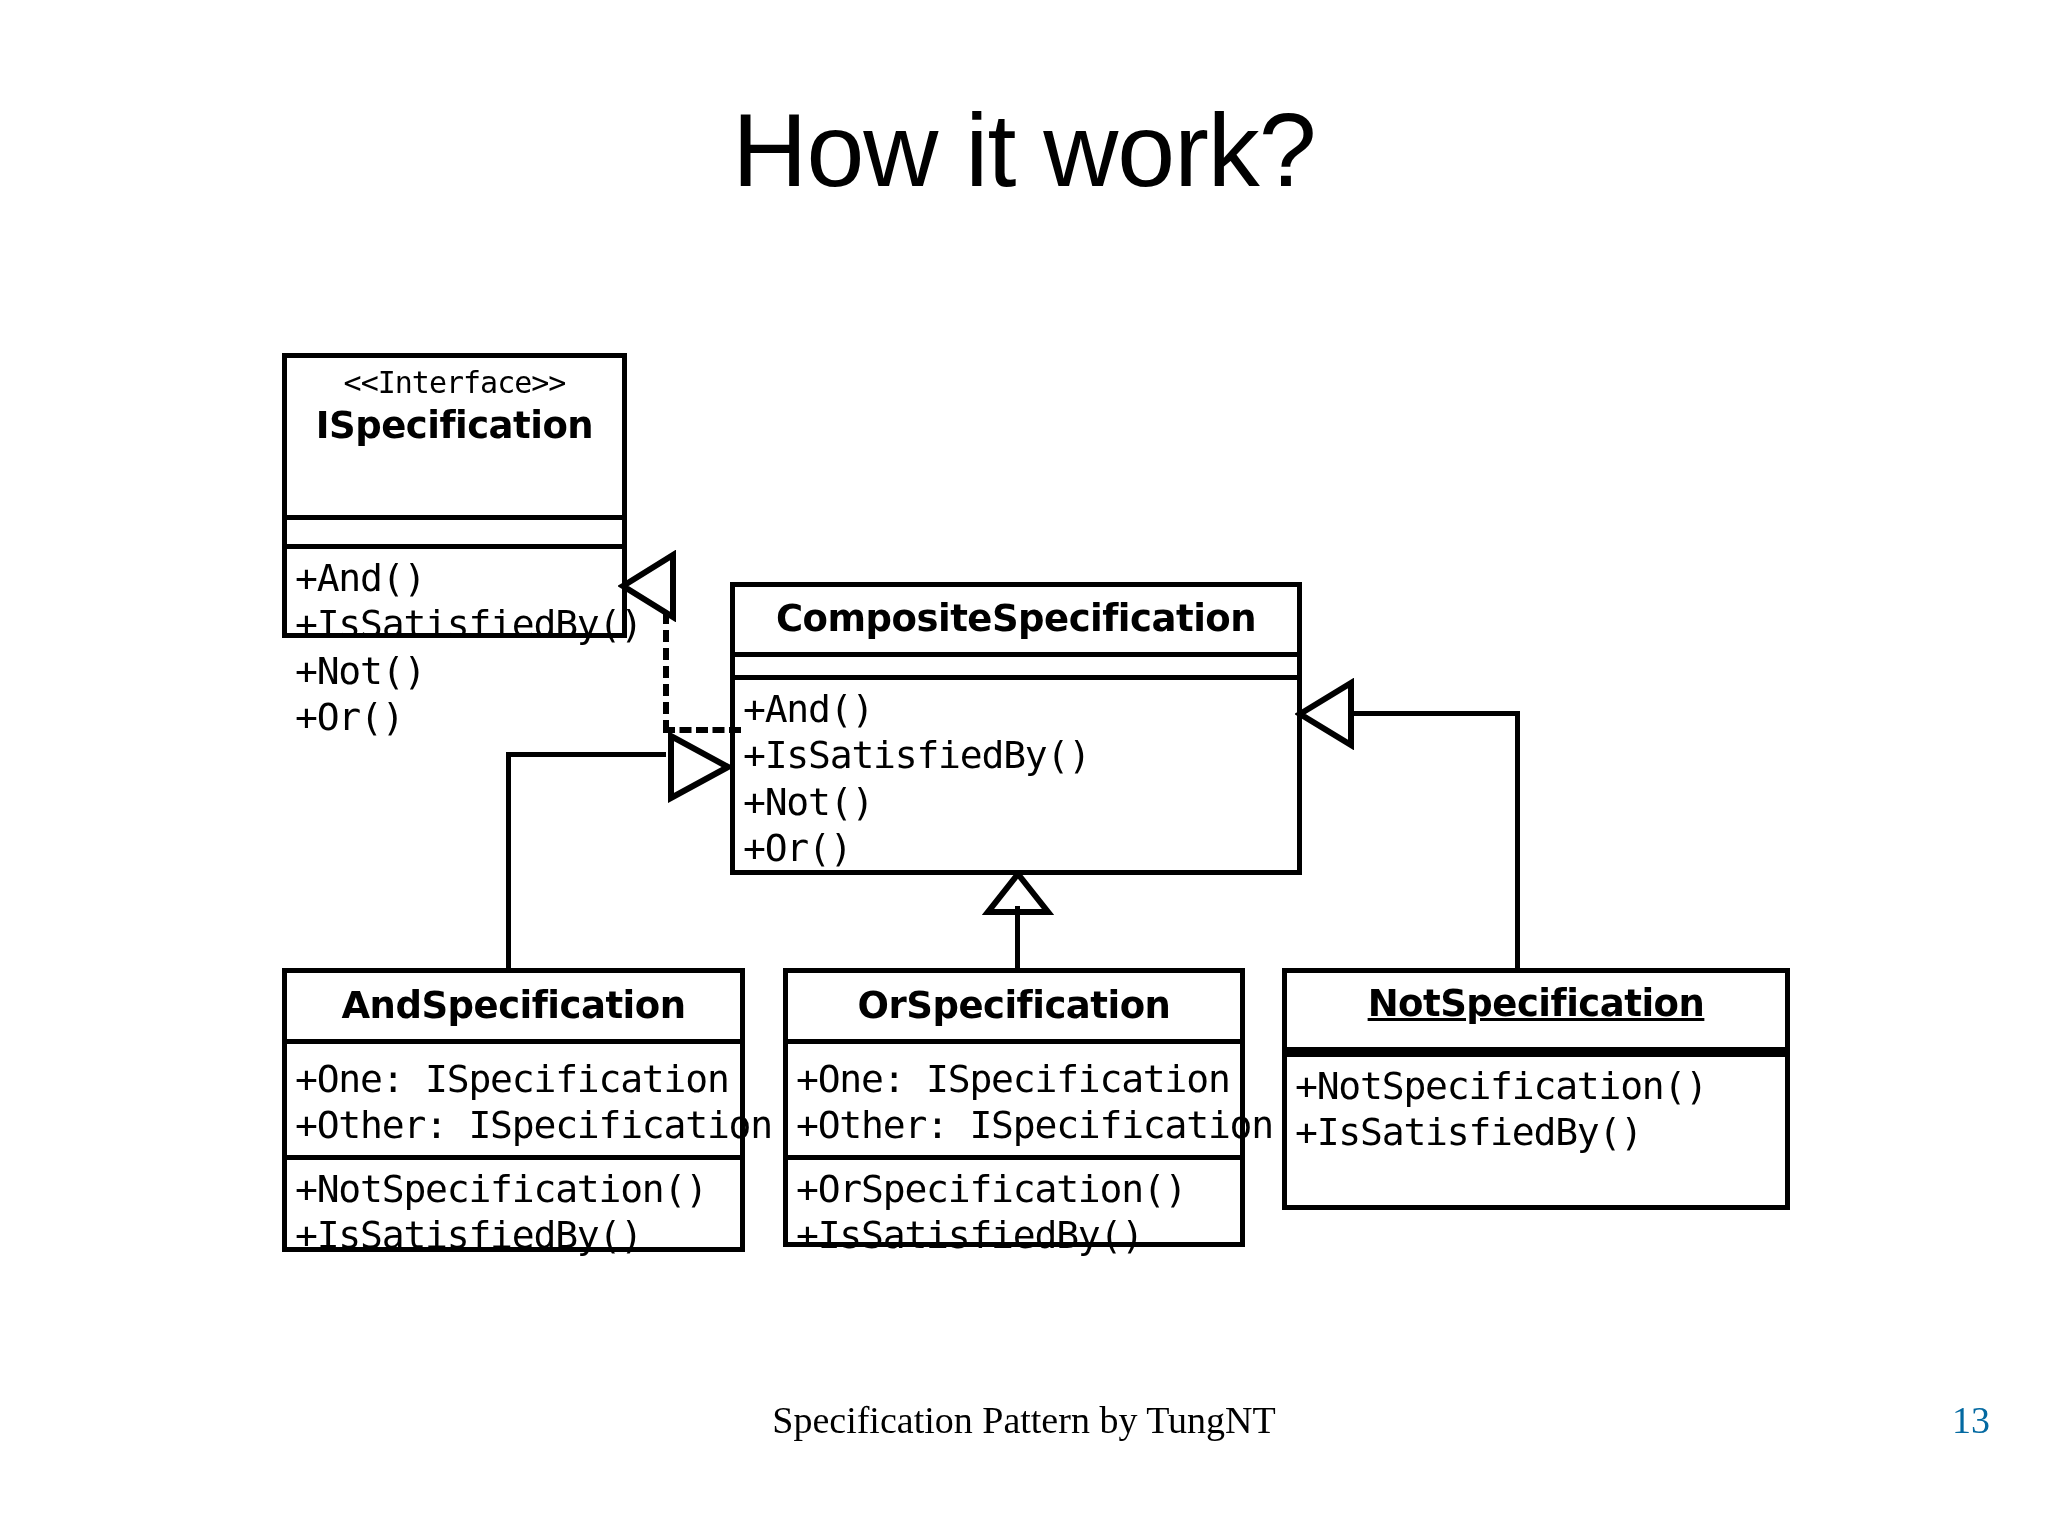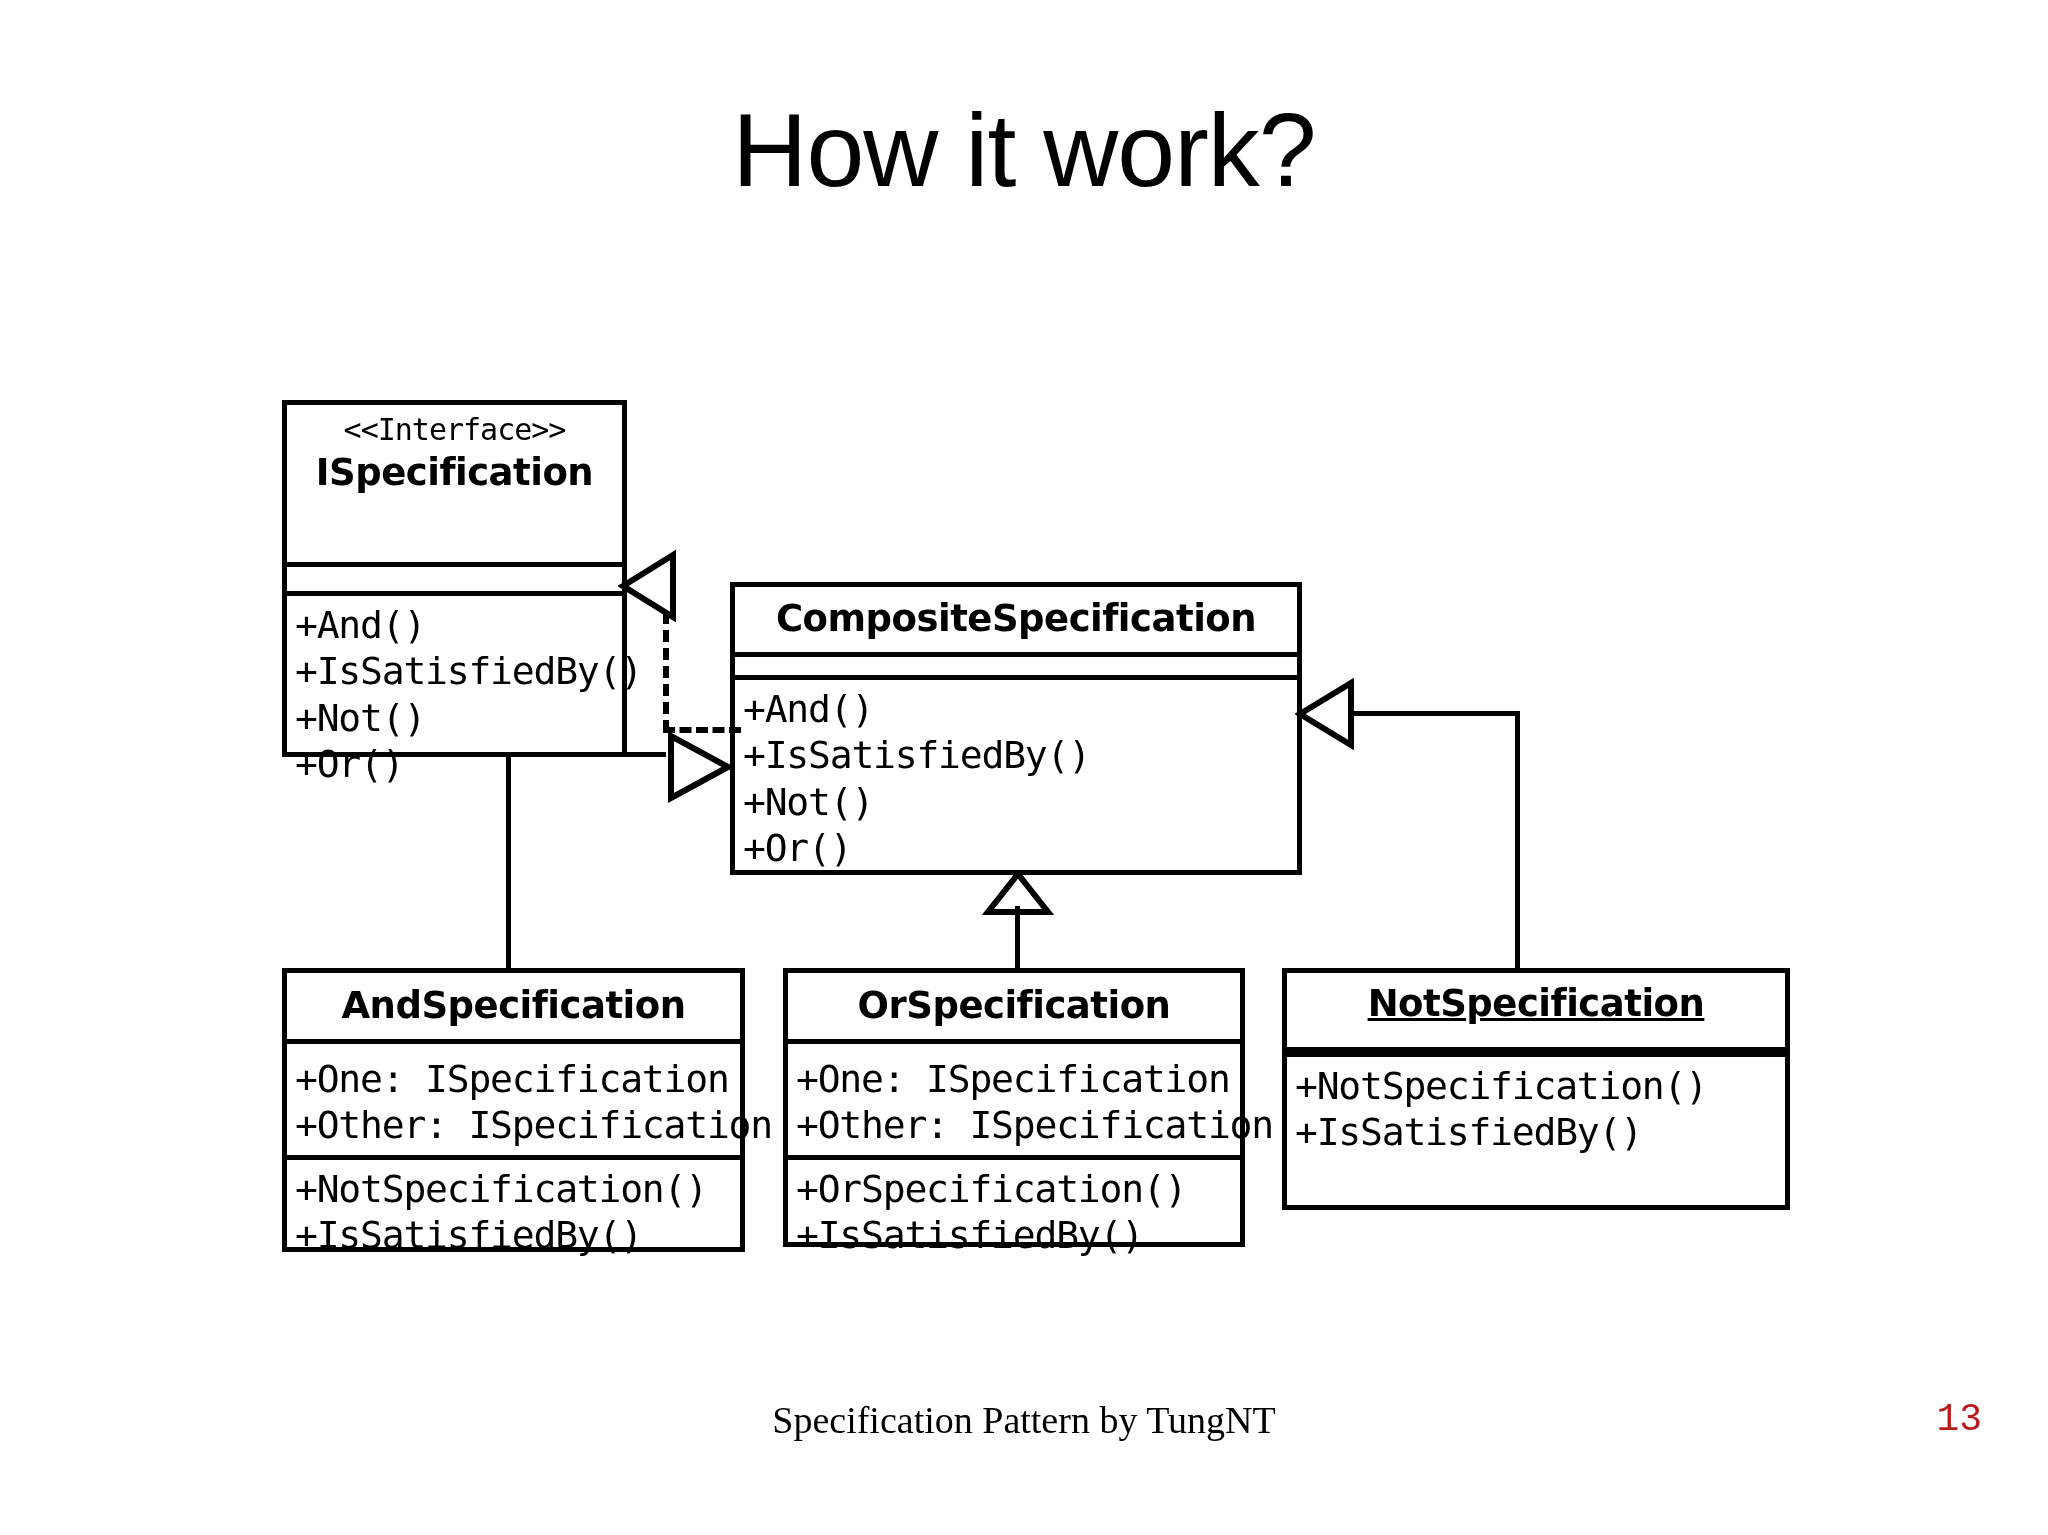--- a/index.html
+++ b/index.html
@@ -37,25 +37,25 @@
     left: 0;
     top: 1398px;
     width: 2048px;
     text-align: center;
     font-family: "Liberation Serif", serif;
     font-size: 38px;
     color: #000000;
   }
   #page-number {
     position: absolute;
-    right: 66px;
+    right: 58px;
     top: 1398px;
-    font-family: Liberation Mono, monospace;
+    font-family: Liberation Serif, serif;
     font-size: 38px;
-    color: #b91c1c;
+    color: #0369a1;
   }
 
   
   .uml-class {
     position: absolute;
     background: #ffffff;
     border: 5px solid #000000;
     box-sizing: border-box;
   }
   .uml-header {
@@ -138,21 +138,21 @@
     stroke-linejoin: miter;
   }
 </style>
 </head>
 <body>
 
 <div id="slide">
 
   <div id="slide-title">How it work?</div>
 
-  <div class="uml-class" style="left:282px; top:353px; width:345px; height:357px;margin-top:47px;">
+  <div class="uml-class" style="left:282px; top:353px; width:345px; height:285px;">
     <div class="uml-header" style="height:157px;">
       <div class="uml-stereotype">&lt;&lt;Interface&gt;&gt;</div>
       <div class="uml-name">ISpecification</div>
     </div>
     <div class="uml-sep"></div>
     <div class="uml-compartment empty"></div>
     <div class="uml-sep"></div>
     <div class="uml-compartment">
       <div class="uml-member">+And()</div>
       <div class="uml-member">+IsSatisfiedBy()</div>

